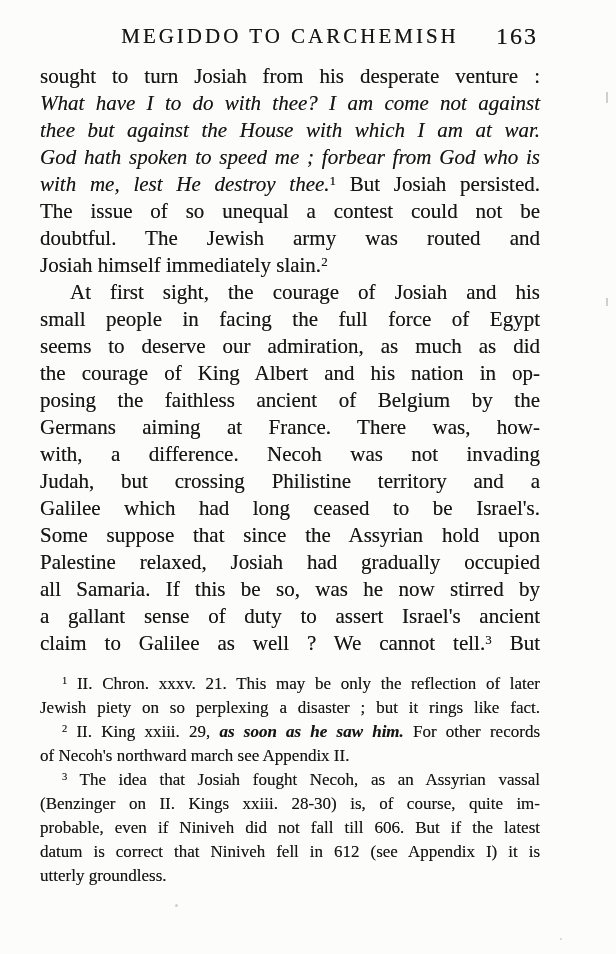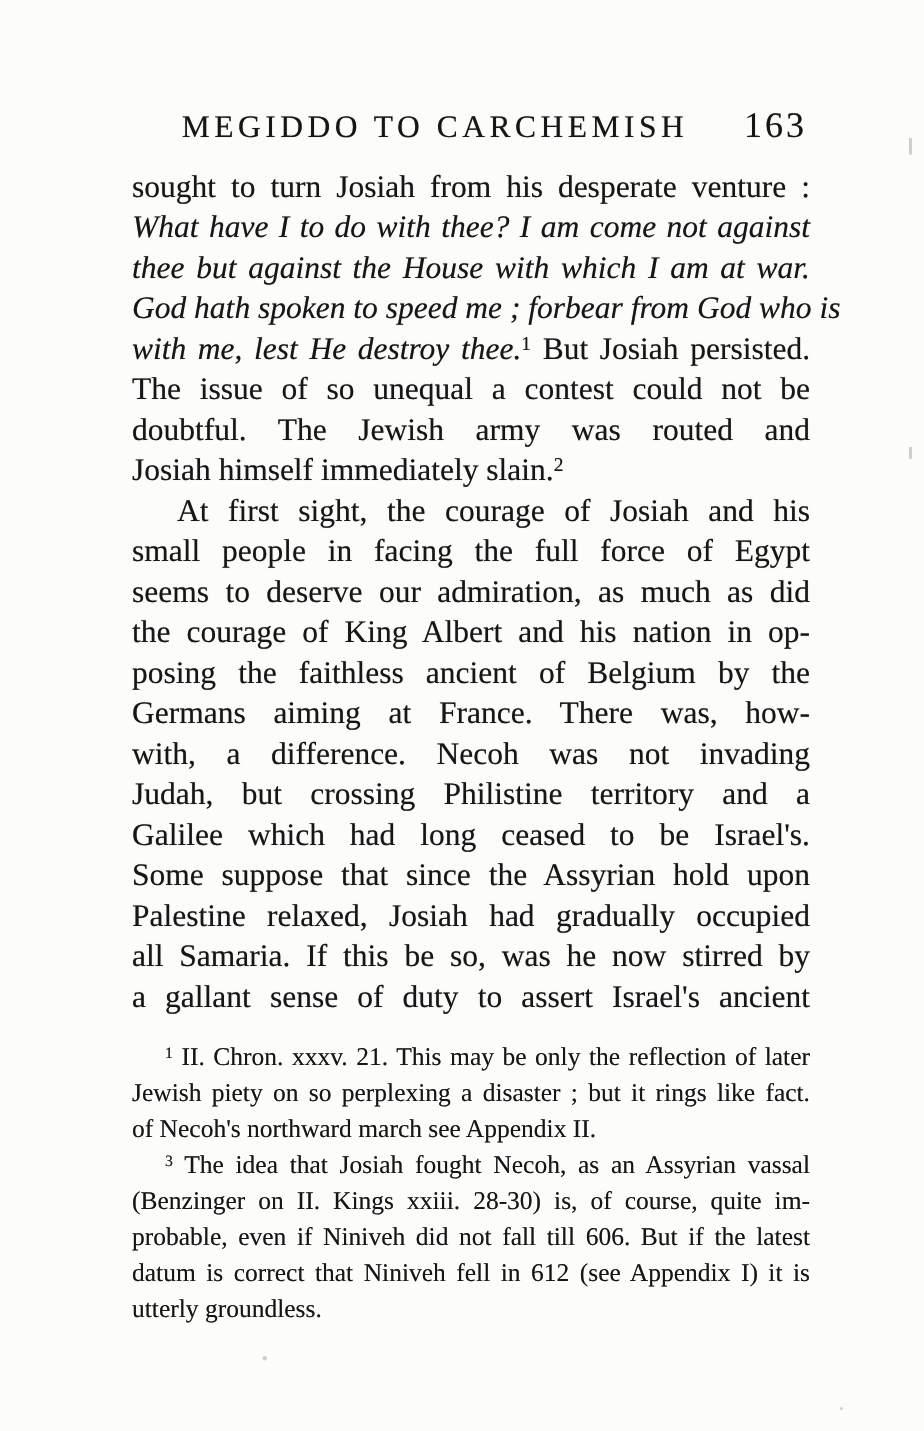--- a/index.html
+++ b/index.html
@@ -17,21 +17,20 @@
     left: 40px;
     top: 22px;
     width: 500px;
   }
   .running-header {
     position: relative;
     height: 28px;
     line-height: 28px;
     font-size: 21px;
     text-shadow: 0 0 0.5px rgba(0,0,0,0.55);
-    margin-top: 48px;
   }
   .running-title {
     text-align: center;
     letter-spacing: 3px;
   }
   .page-number {
     position: absolute;
     right: 2px;
     top: 0;
     font-size: 24px;
@@ -45,21 +44,20 @@
   }
   .footnotes {
     margin-top: 15px;
     font-size: 17px;
     line-height: 24px;
     text-shadow: 0 0 0.4px rgba(0,0,0,0.5);
   }
   .line {
     white-space: nowrap;
     text-align: left;
-    margin-left: 48px;
   }
   .line.just {
     text-align: justify;
     text-align-last: justify;
   }
   .body-text .line.ind  { padding-left: 30px; }
   .footnotes .line.ind  { padding-left: 22px; }
   .seg-i  { font-style: italic; }
   .seg-bi { font-style: italic; font-weight: bold; }
   .seg-sup {
@@ -105,29 +103,31 @@
           <div class="line just"><span class="seg-r">the courage of King Albert and his nation in op-</span></div>
           <div class="line just"><span class="seg-r">posing the faithless ancient of Belgium by the</span></div>
           <div class="line just"><span class="seg-r">Germans aiming at France. There was, how-</span></div>
           <div class="line just"><span class="seg-r">with, a difference. Necoh was not invading</span></div>
           <div class="line just"><span class="seg-r">Judah, but crossing Philistine territory and a</span></div>
           <div class="line just"><span class="seg-r">Galilee which had long ceased to be Israel's.</span></div>
           <div class="line just"><span class="seg-r">Some suppose that since the Assyrian hold upon</span></div>
           <div class="line just"><span class="seg-r">Palestine relaxed, Josiah had gradually occupied</span></div>
           <div class="line just"><span class="seg-r">all Samaria. If this be so, was he now stirred by</span></div>
           <div class="line just"><span class="seg-r">a gallant sense of duty to assert Israel's ancient</span></div>
+          <div class="line just"><span class="seg-r">claim to Galilee as well ? We cannot tell.</span><span class="seg-sup">3</span><span class="seg-r"> But</span></div>
         </div>
       </div>
 
     <div class="footnotes">
         <div>
           <div class="line just ind"><span class="seg-sup">1</span><span class="seg-r"> II. Chron. xxxv. 21. This may be only the reflection of later</span></div>
           <div class="line just"><span class="seg-r">Jewish piety on so perplexing a disaster ; but it rings like fact.</span></div>
         </div>
         <div>
+          <div class="line just ind"><span class="seg-sup">2</span><span class="seg-r"> II. King xxiii. 29, </span><span class="seg-bi">as soon as he saw him.</span><span class="seg-r"> For other records</span></div>
           <div class="line"><span class="seg-r">of Necoh's northward march see Appendix II.</span></div>
         </div>
         <div>
           <div class="line just ind"><span class="seg-sup">3</span><span class="seg-r"> The idea that Josiah fought Necoh, as an Assyrian vassal</span></div>
           <div class="line just"><span class="seg-r">(Benzinger on II. Kings xxiii. 28-30) is, of course, quite im-</span></div>
           <div class="line just"><span class="seg-r">probable, even if Niniveh did not fall till 606. But if the latest</span></div>
           <div class="line just"><span class="seg-r">datum is correct that Niniveh fell in 612 (see Appendix I) it is</span></div>
           <div class="line"><span class="seg-r">utterly groundless.</span></div>
         </div>
       </div>

